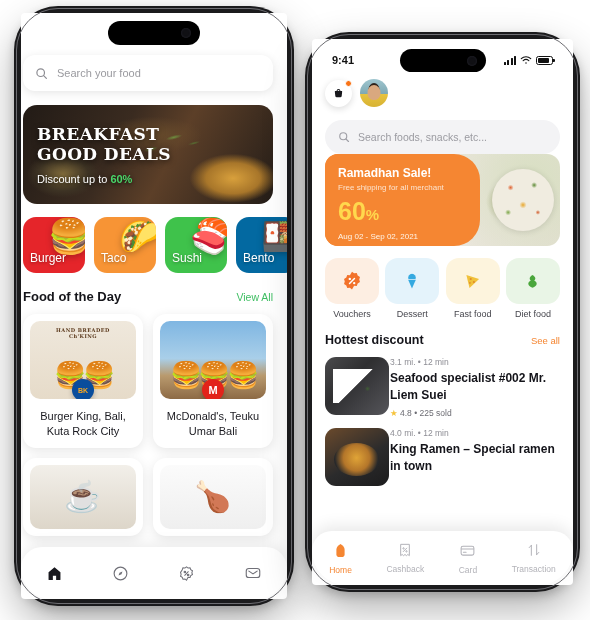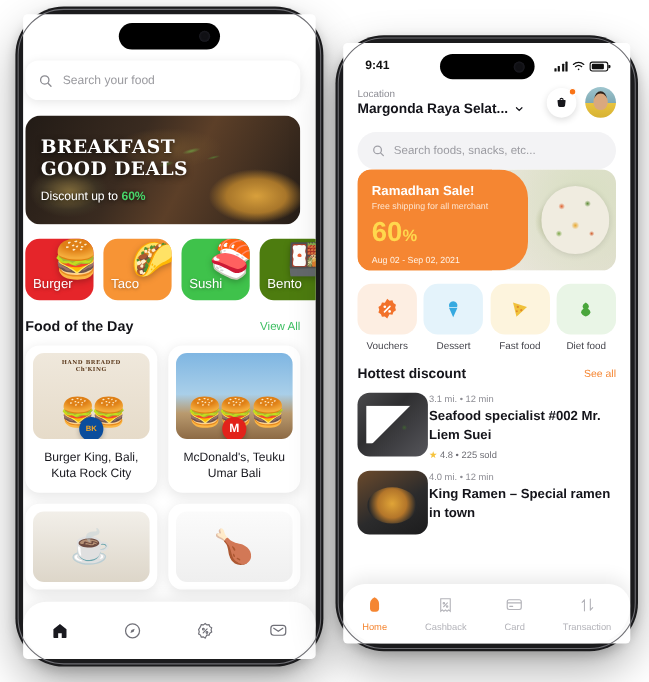--- a/index.html
+++ b/index.html
@@ -285,21 +285,21 @@
             <span class="lbl">Burger</span>
           </div>
           <div class="chip" style="background:#f79435">
             <span class="emo">🌮</span>
             <span class="lbl">Taco</span>
           </div>
           <div class="chip" style="background:#3fc24b">
             <span class="emo">🍣</span>
             <span class="lbl">Sushi</span>
           </div>
-          <div class="chip" style="background:#4d7c0f">
+          <div class="chip" style="background:#0369a1">
             <span class="emo">🍱</span>
             <span class="lbl">Bento</span>
           </div>
         </div>
 
         <div class="sect-head">
           <h2>Food of the Day</h2>
           <span class="viewall">View All</span>
         </div>
 
@@ -384,29 +384,20 @@
               <path d="M6.3 11.3a8.6 8.6 0 0 1 11.4 0"></path>
               <circle cx="12" cy="16.2" r="1.5" fill="#111" stroke="none"></circle>
             </svg>
           <span class="batt"></span>
         </span>
       </div>
 
       <div class="rp-body">
 
         <div class="loc-row">
-          <div class="loc-l">
-            <div class="lbl">Location</div>
-            <div class="val">
-              <span>Margonda Raya Selat...</span>
-              <svg width="10" height="10" viewBox="0 0 24 24" fill="none" stroke="#14141a" stroke-width="2.6" stroke-linecap="round">
-                  <path d="M6 9.5 12 15.5 18 9.5"></path>
-                </svg>
-            </div>
-          </div>
           <div class="loc-r">
             <span class="cart">
               <svg width="13" height="13" viewBox="0 0 24 24" fill="#17171c">
                   <path d="M8.4 7.2a3.6 3.6 0 0 1 7.2 0h2.2a1 1 0 0 1 1 1.1l-.9 8.3a2.6 2.6 0 0 1-2.6 2.3H8.7a2.6 2.6 0 0 1-2.6-2.3l-.9-8.3a1 1 0 0 1 1-1.1zm1.8 0h3.6a1.8 1.8 0 0 0-3.6 0z"></path>
                 </svg>
               <span class="dot"></span>
             </span>
             <span class="avatar"></span>
           </div>
         </div>

